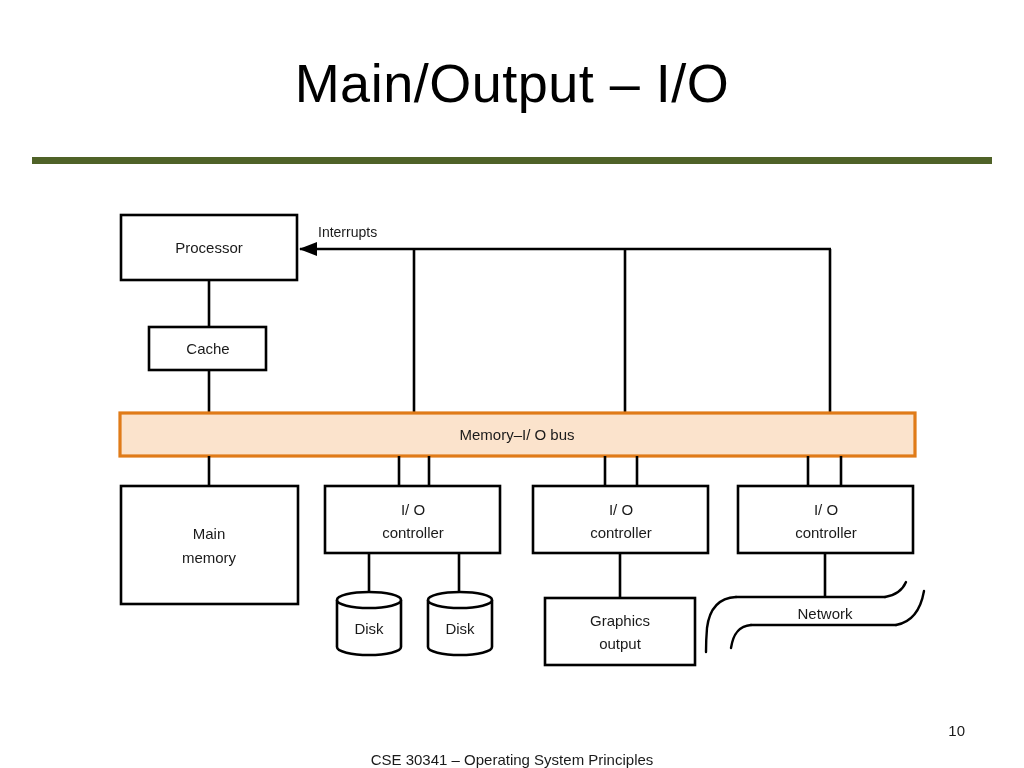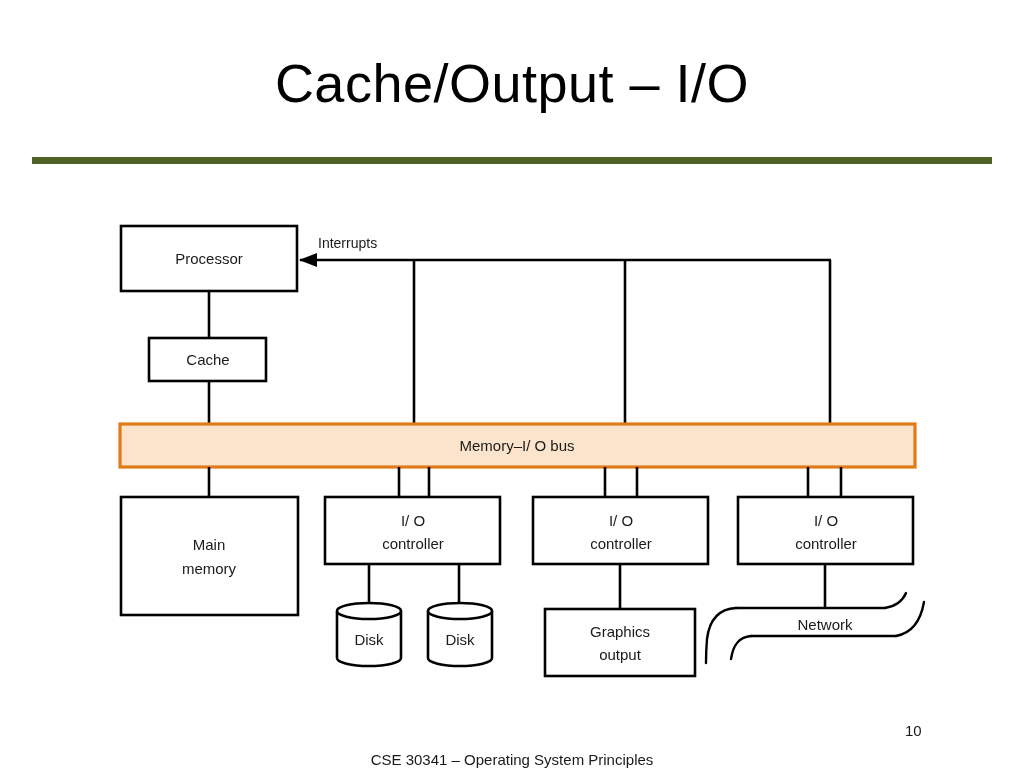--- a/index.html
+++ b/index.html
@@ -35,21 +35,21 @@
     top: 157px;
     width: 960px;
     height: 7px;
     background: #4F6228;
   }
 
   
   #diagram {
     position: absolute;
     left: 0;
-    top: 11px;
+    top: 0;
     width: 1024px;
     height: 636px;
   }
   #diagram svg {
     display: block;
   }
 
   
   #footer-text {
     position: absolute;
@@ -59,21 +59,21 @@
     text-align: center;
     font-size: 15px;
     color: #1a1a1a;
     margin-top: 29px;
   }
   #footer-page {
     position: absolute;
     left: 905px;
     top: 722px;
     width: 60px;
-    text-align: left;
+    text-align: right;
     font-size: 15px;
     color: #1a1a1a;
   }
 
   .box-label {
     font-family: "Liberation Sans", sans-serif;
     font-size: 15px;
     fill: #1a1a1a;
   }
   .bus-label {
@@ -105,21 +105,21 @@
   }
   .disk-shape {
     fill: #ffffff;
     stroke: #000000;
     stroke-width: 2.6;
   }
 </style>
 </head>
 <body>
 
-<div id="slide-title">Cache/Output – I/O</div>
+<div id="slide-title">Main/Output – I/O</div>
 
 <div id="title-rule"></div>
 
 <div id="diagram">
 <svg width="1024" height="768" viewBox="0 0 1024 768" xmlns="http://www.w3.org/2000/svg">
 
   <g>
 
     <line class="wire" x1="300" y1="249" x2="831" y2="249"></line>
 

